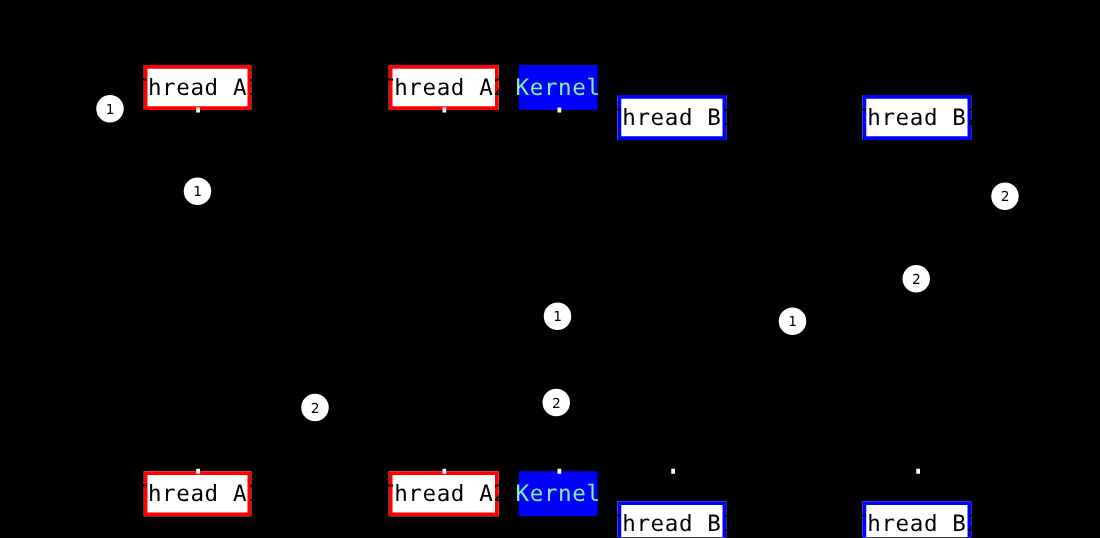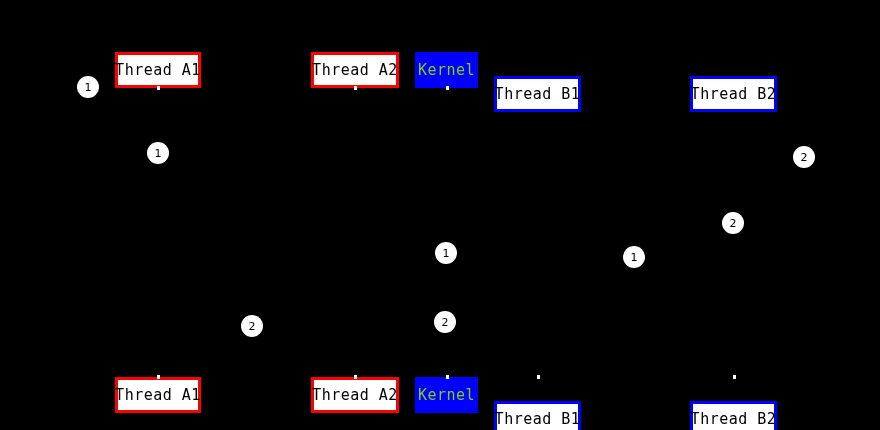--- a/index.html
+++ b/index.html
@@ -1,22 +1,22 @@
 <!DOCTYPE html>
 <html><head>
 <meta charset="utf-8">
 <style>
   html,body{margin:0;padding:0;background:#000;}
   #stage{position:relative;width:880px;height:430px;background:#000000;overflow:hidden;
          font-family:"DejaVu Sans Mono","Liberation Mono",monospace;}
   .lane-box{position:absolute;display:flex;align-items:center;justify-content:center;
-            box-sizing:border-box;font-size:15px;letter-spacing:.5px;white-space:nowrap;text-align:center;}
+            box-sizing:border-box;font-size:18px;letter-spacing:.5px;white-space:nowrap;text-align:center;}
   .lane-box.red{background:#ffffff;border:3px solid #ff0000;color:#000000;}
   .lane-box.blue{background:#ffffff;border:3px solid #0000ff;color:#000000;margin-top:24px;}
-  .lane-box.filled{background:#0000ff;border:0 solid #0000ff;color:#84cc16;}
+  .lane-box.filled{background:#0000ff;border:0 solid #0000ff;color:#86efac;}
   .stub{position:absolute;width:2px;background:#ffffff;}
   .lifeline{position:absolute;width:1px;background:#000000;}
   .marker{position:absolute;width:22px;height:22px;border-radius:50%;
           background:#ffffff;color:#000000;display:flex;align-items:center;
           justify-content:center;font-size:11px;line-height:1;
           font-family:"DejaVu Sans","Liberation Sans",sans-serif;}
 </style>
 </head>
 <body>
 

